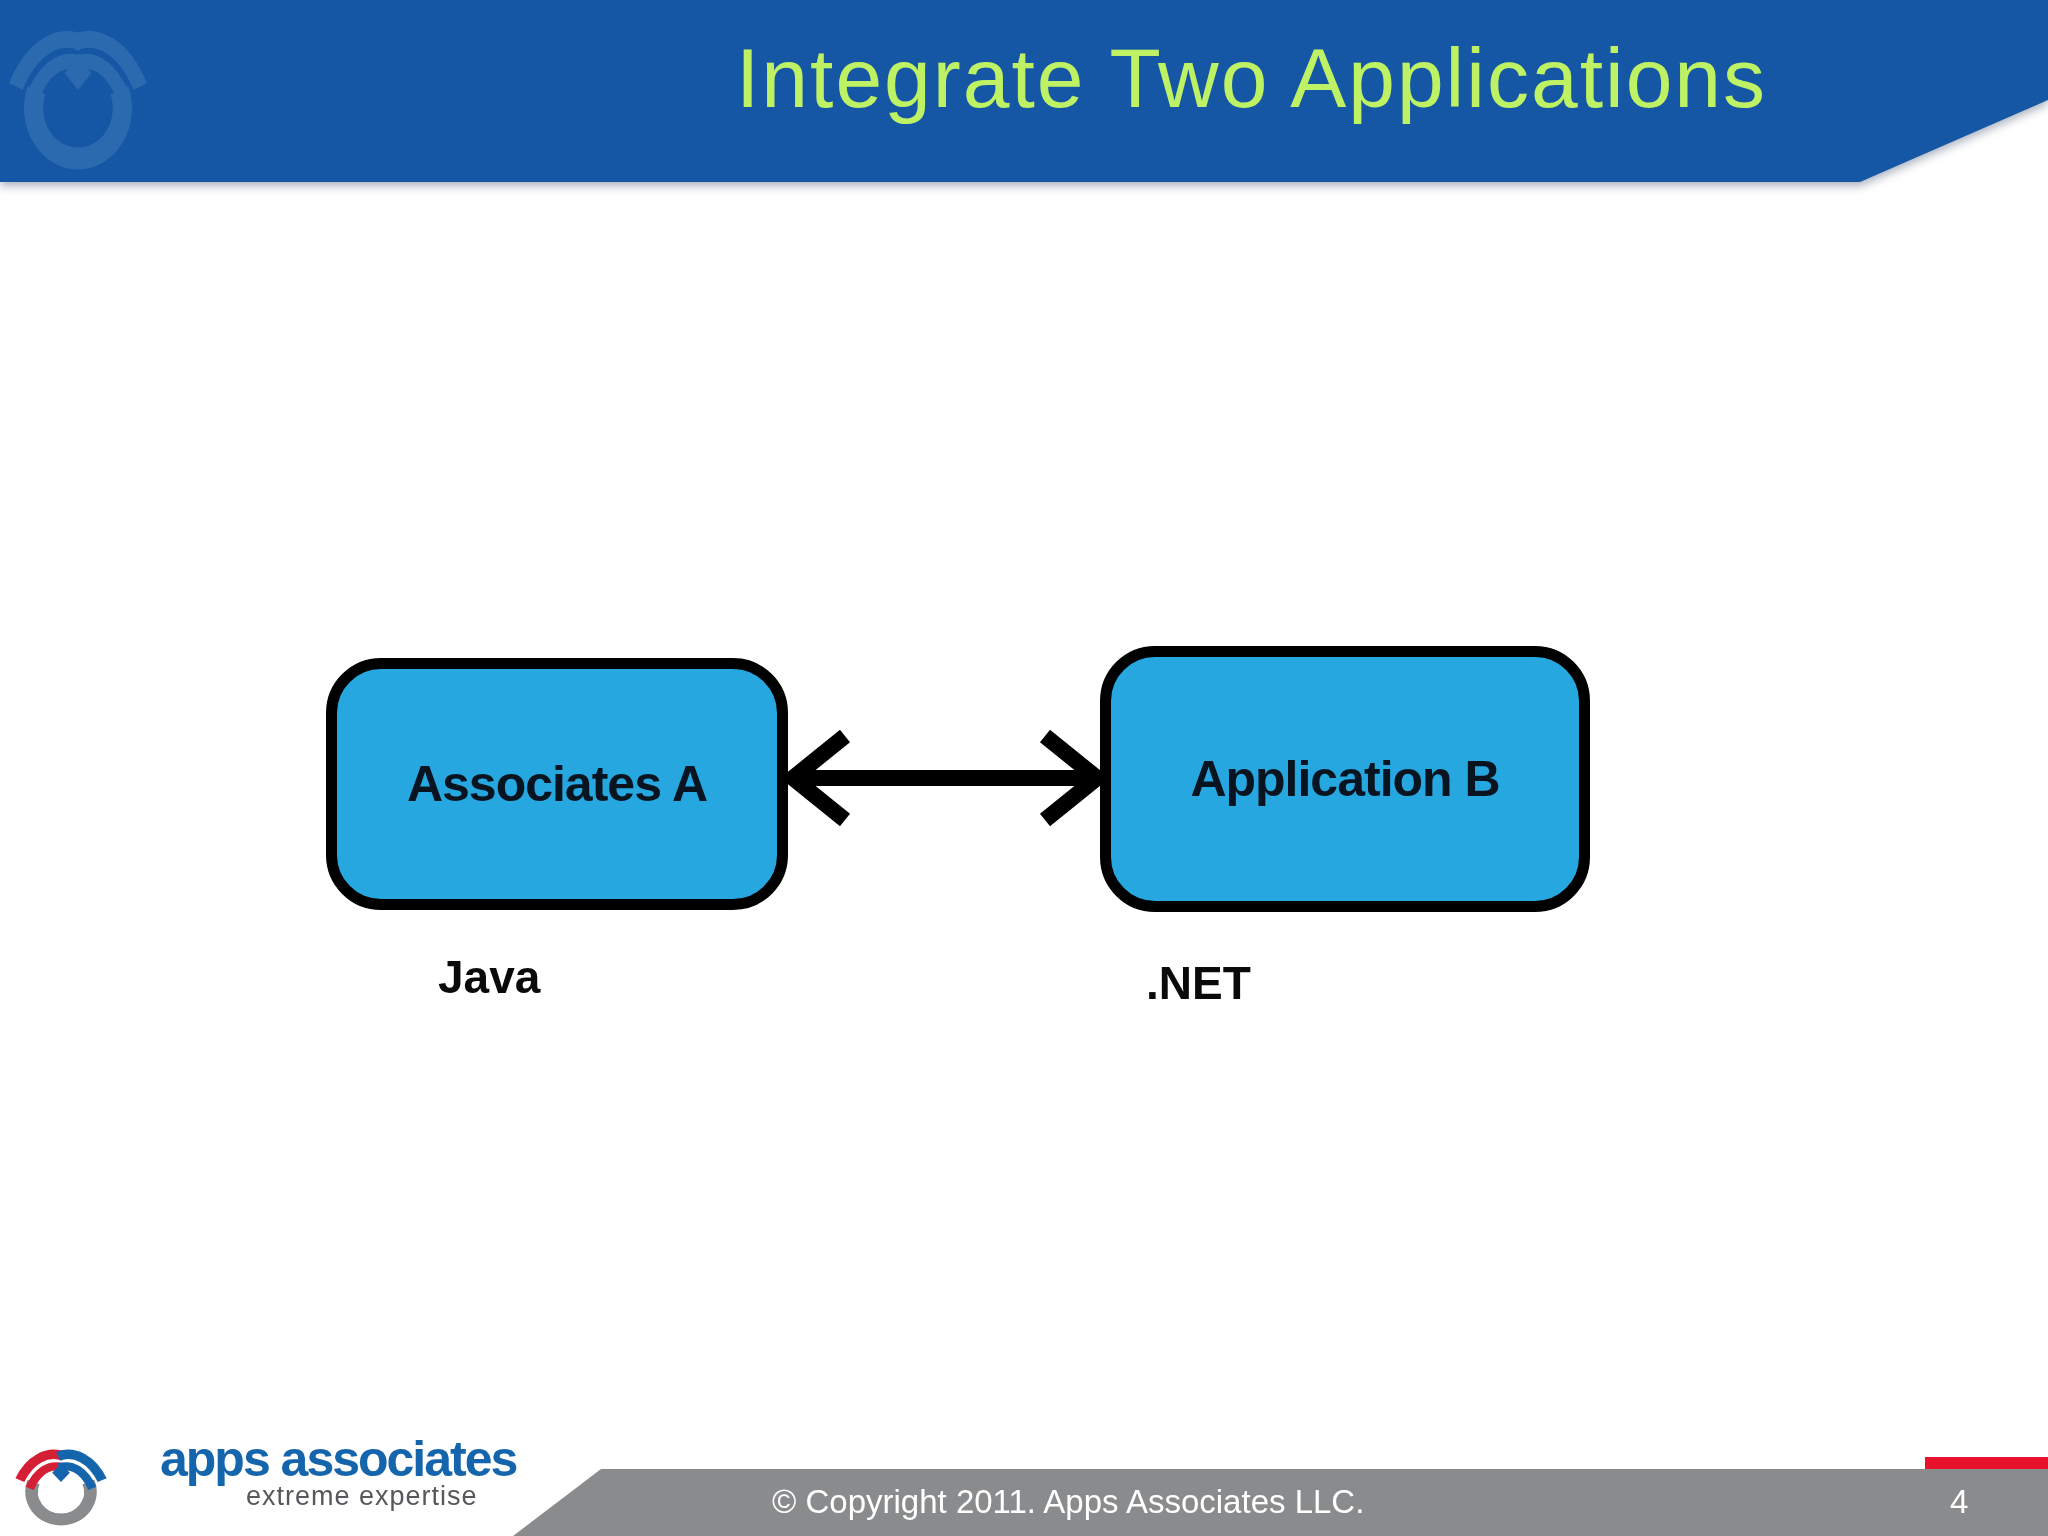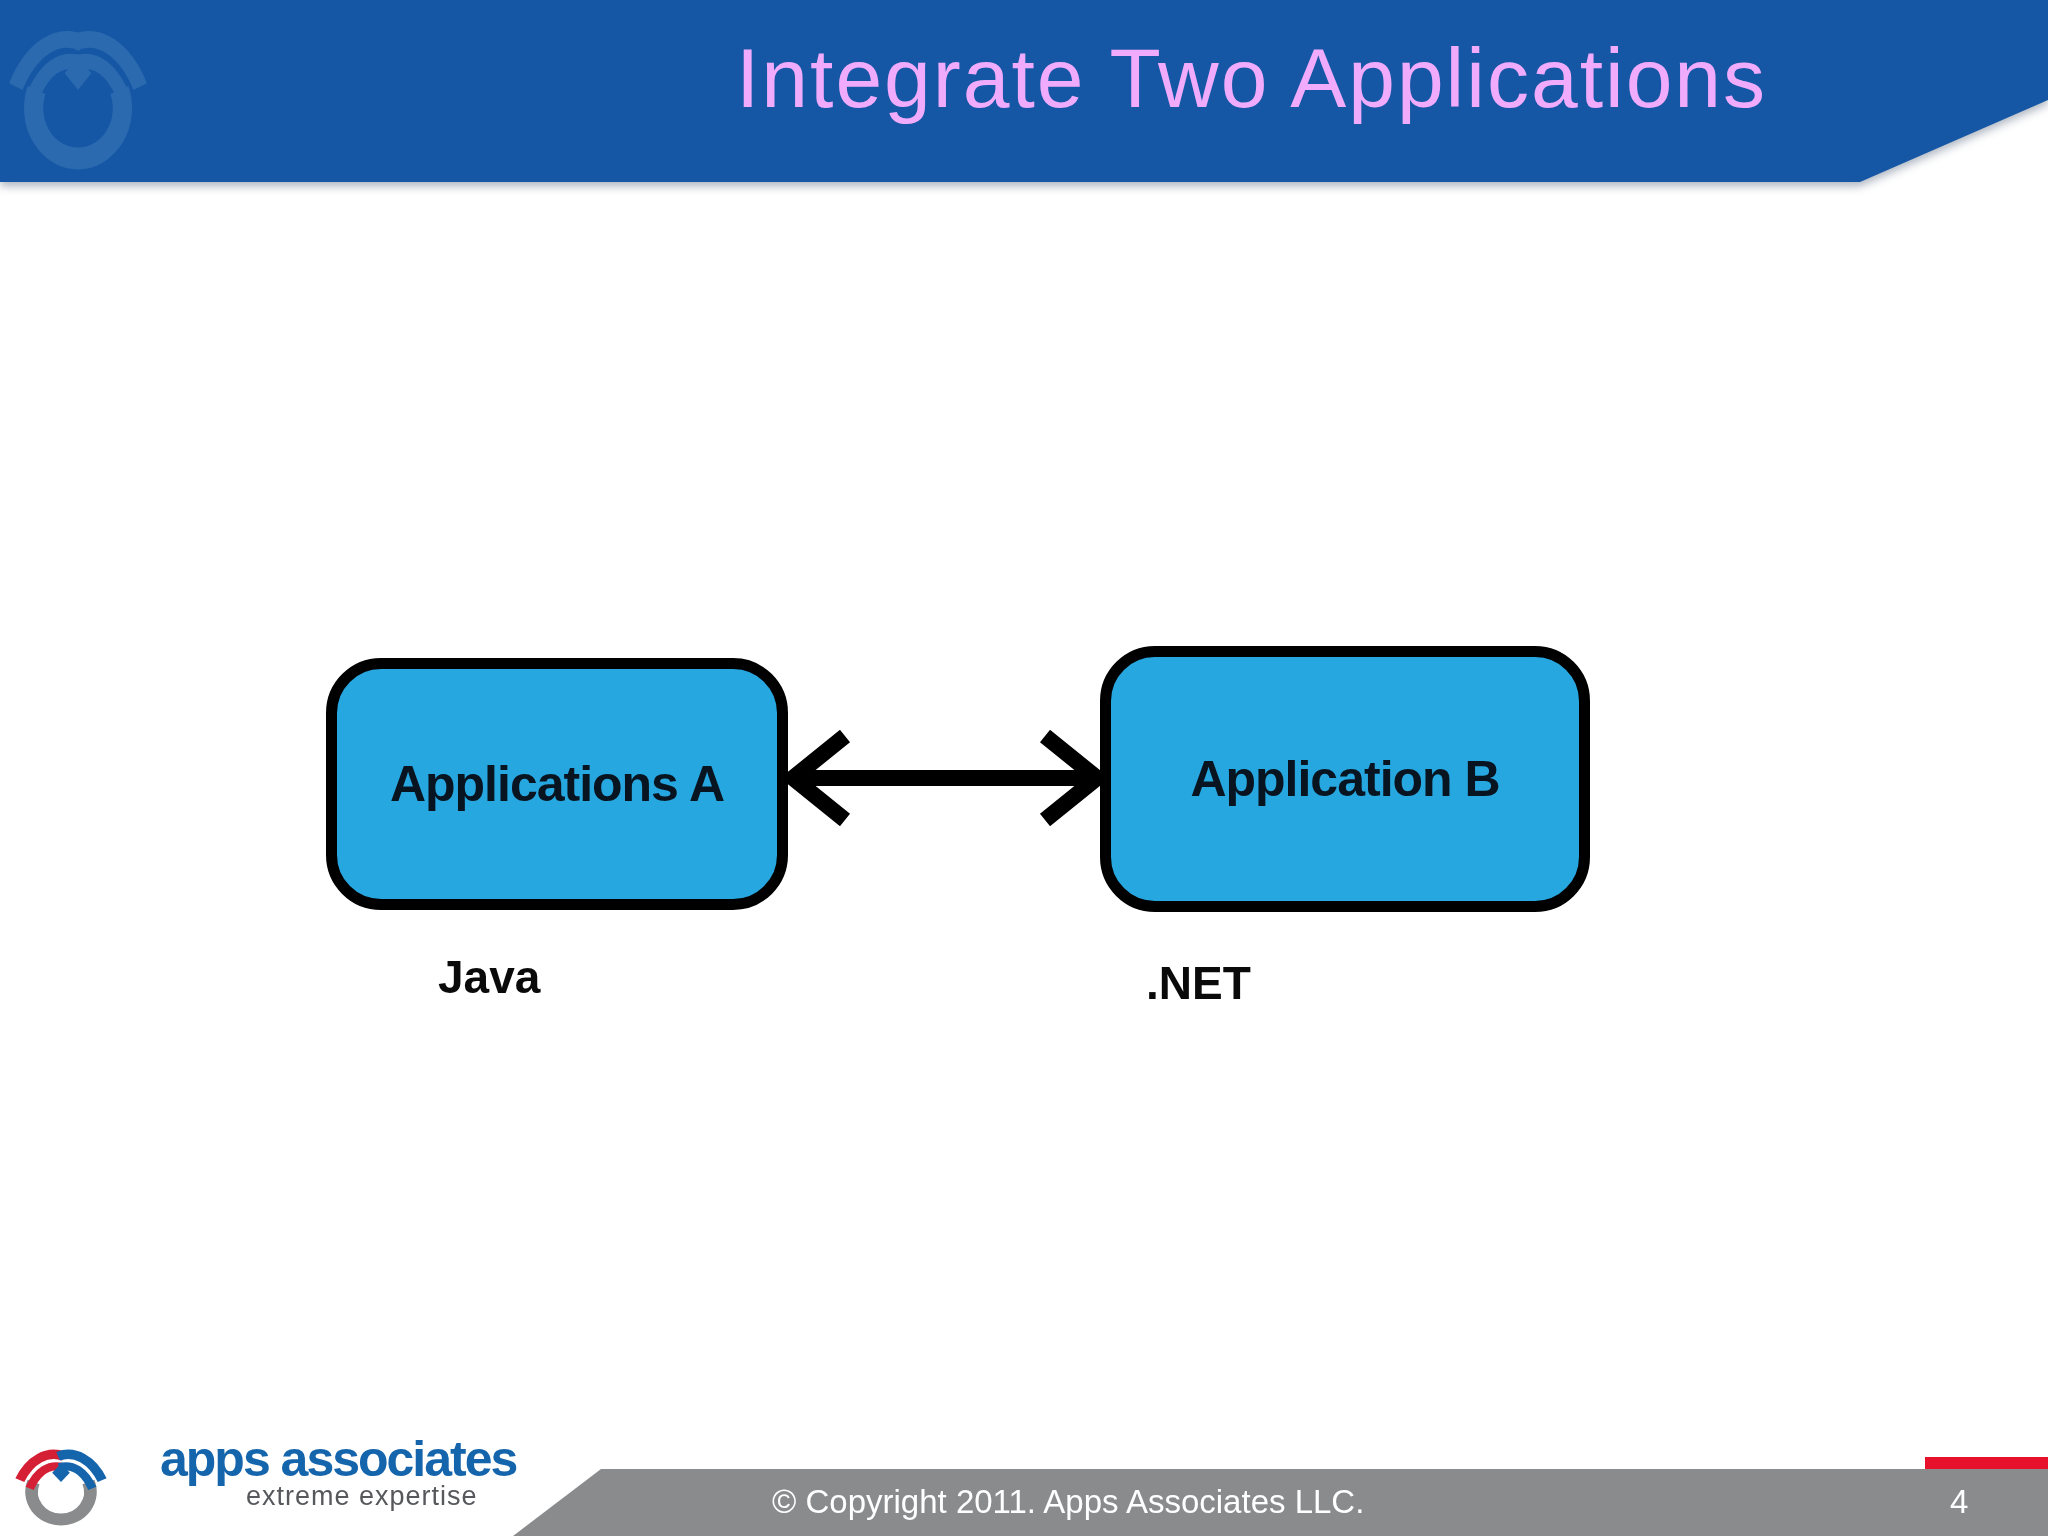--- a/index.html
+++ b/index.html
@@ -18,21 +18,21 @@
     position:relative;width:2048px;height:1536px;background:#ffffff;overflow:hidden;
     font-family:"Liberation Sans","DejaVu Sans",sans-serif;
   }
   
   .header-wrap{position:absolute;left:0;top:0;width:2048px;height:260px;
     filter:drop-shadow(0 4px 5px rgba(45,65,95,.40));pointer-events:none;}
   .header{position:relative;width:2048px;height:182px;background:var(--header-blue);
     clip-path:polygon(0 0,2048px 0,2048px 100px,1860px 182px,0 182px);}
   .watermark{position:absolute;left:4px;top:6px;width:148px;height:168px;opacity:.92;}
   .title{position:absolute;left:736px;top:28px;font-size:84px;font-weight:400;
-    letter-spacing:2px;line-height:1.2;color:#f0abfc;white-space:nowrap;}
+    letter-spacing:2px;line-height:1.2;color:#bef264;white-space:nowrap;}
   
   .node{position:absolute;background:var(--node-fill);border:11px solid var(--node-border);
     border-radius:55px;display:flex;align-items:center;justify-content:center;
     color:#081420;font-weight:700;letter-spacing:-1px;white-space:nowrap;}
   .node-a{left:326px;top:658px;width:462px;height:252px;font-size:50px;}
   .node-b{left:1100px;top:646px;width:490px;height:266px;font-size:50px;align-items:center;}
   .arrow{position:absolute;left:783px;top:730px;width:324px;height:96px;}
   .caption{position:absolute;font-size:46px;font-weight:700;color:#0a0a0a;white-space:nowrap;margin-top:24px;}
   .caption-a{left:438px;top:926px;}
   .caption-b{left:1146px;top:932px;}
@@ -76,21 +76,21 @@
           <path d="M82,57 C74,38 62,30 48,34" fill="none" stroke-width="9"></path>
           <path d="M50,30 L59,40 L50,50 L41,40 Z" stroke="none"></path>
         </g>
       </svg>
       <h1 class="title">Integrate Two Applications</h1>
     </header>
   </div>
 
   <main>
     <div class="node node-a">
-      <span>Applications A</span>
+      <span>Associates A</span>
     </div>
 
     <svg class="arrow" viewBox="0 0 324 96">
       <g stroke="#000000" stroke-width="16" fill="none">
         <line x1="8" y1="48" x2="316" y2="48"></line>
         <polyline points="62,6 10,48 62,90"></polyline>
         <polyline points="262,6 314,48 262,90"></polyline>
       </g>
     </svg>
 

